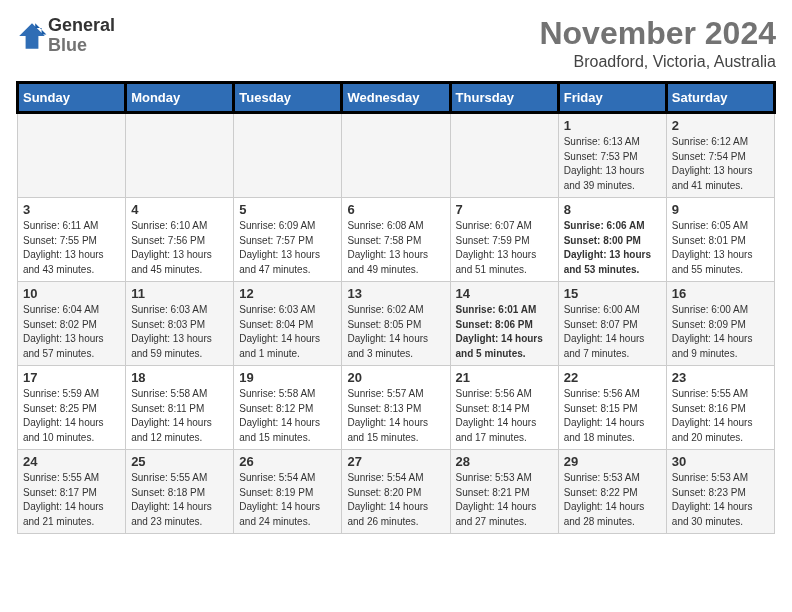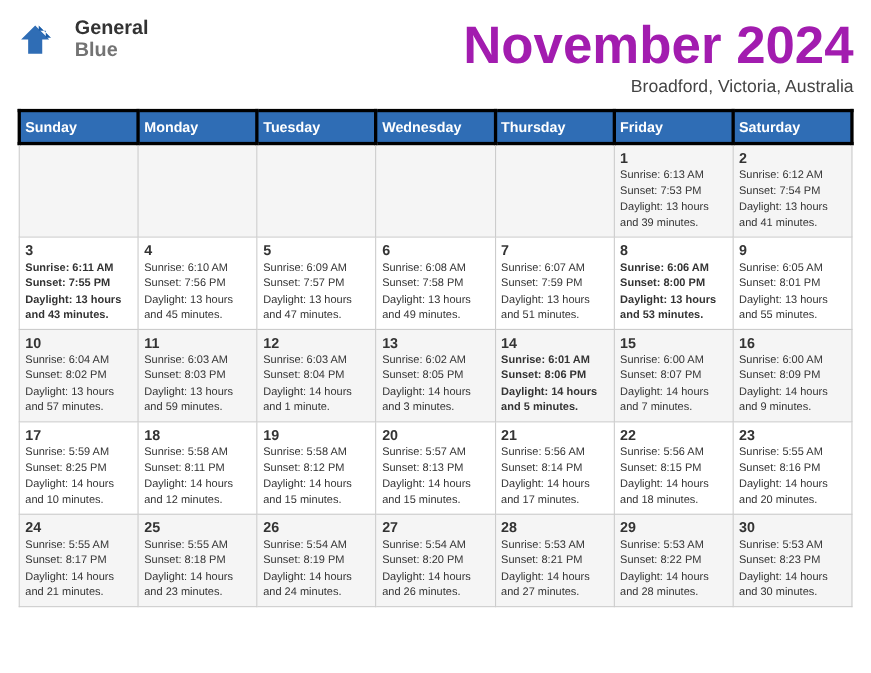--- a/index.html
+++ b/index.html
@@ -12,40 +12,40 @@
     }
     .header-section {
       display: flex;
       justify-content: space-between;
       align-items: flex-start;
       margin-bottom: 10px;
     }
     .logo {
       display: flex;
       align-items: center;
-      gap: 20px;
+      gap: 0;
     }
     .logo-text {
       font-size: 18px;
       font-weight: bold;
       line-height: 1.1;
     }
     .logo-general { color: #333; }
     .logo-blue { color: #737373; }
     .logo-icon {
       width: 32px;
       height: 32px;
     }
     .title-section {
       text-align: right;
     }
     .month-title {
-      font-size: 48px;
+      font-size: 32px;
       font-weight: bold;
-      color: #a21caf;
+      color: #737373;
       line-height: 1.1;
     }
     .location-subtitle {
       font-size: 16px;
       color: #444;
       margin-top: 2px;
     }
     .calendar {
       width: 100%;
       border-collapse: collapse;
@@ -141,21 +141,21 @@
           <span class="day-number">2</span>
           <div class="day-info" style="white-space: pre-line;">Sunrise: 6:12 AM
 Sunset: 7:54 PM
 Daylight: 13 hours
 and 41 minutes.</div>
         </td>
       </tr>
       <tr>
         <td>
           <span class="day-number">3</span>
-          <div class="day-info" style="white-space: pre-line; font-weight: bold;">Sunrise: 6:11 AM
+          <div class="day-info" style="white-space: pre-line;">Sunrise: 6:11 AM
 Sunset: 7:55 PM
 Daylight: 13 hours
 and 43 minutes.</div>
         </td>
         <td>
           <span class="day-number">4</span>
           <div class="day-info" style="white-space: pre-line;">Sunrise: 6:10 AM
 Sunset: 7:56 PM
 Daylight: 13 hours
 and 45 minutes.</div>

